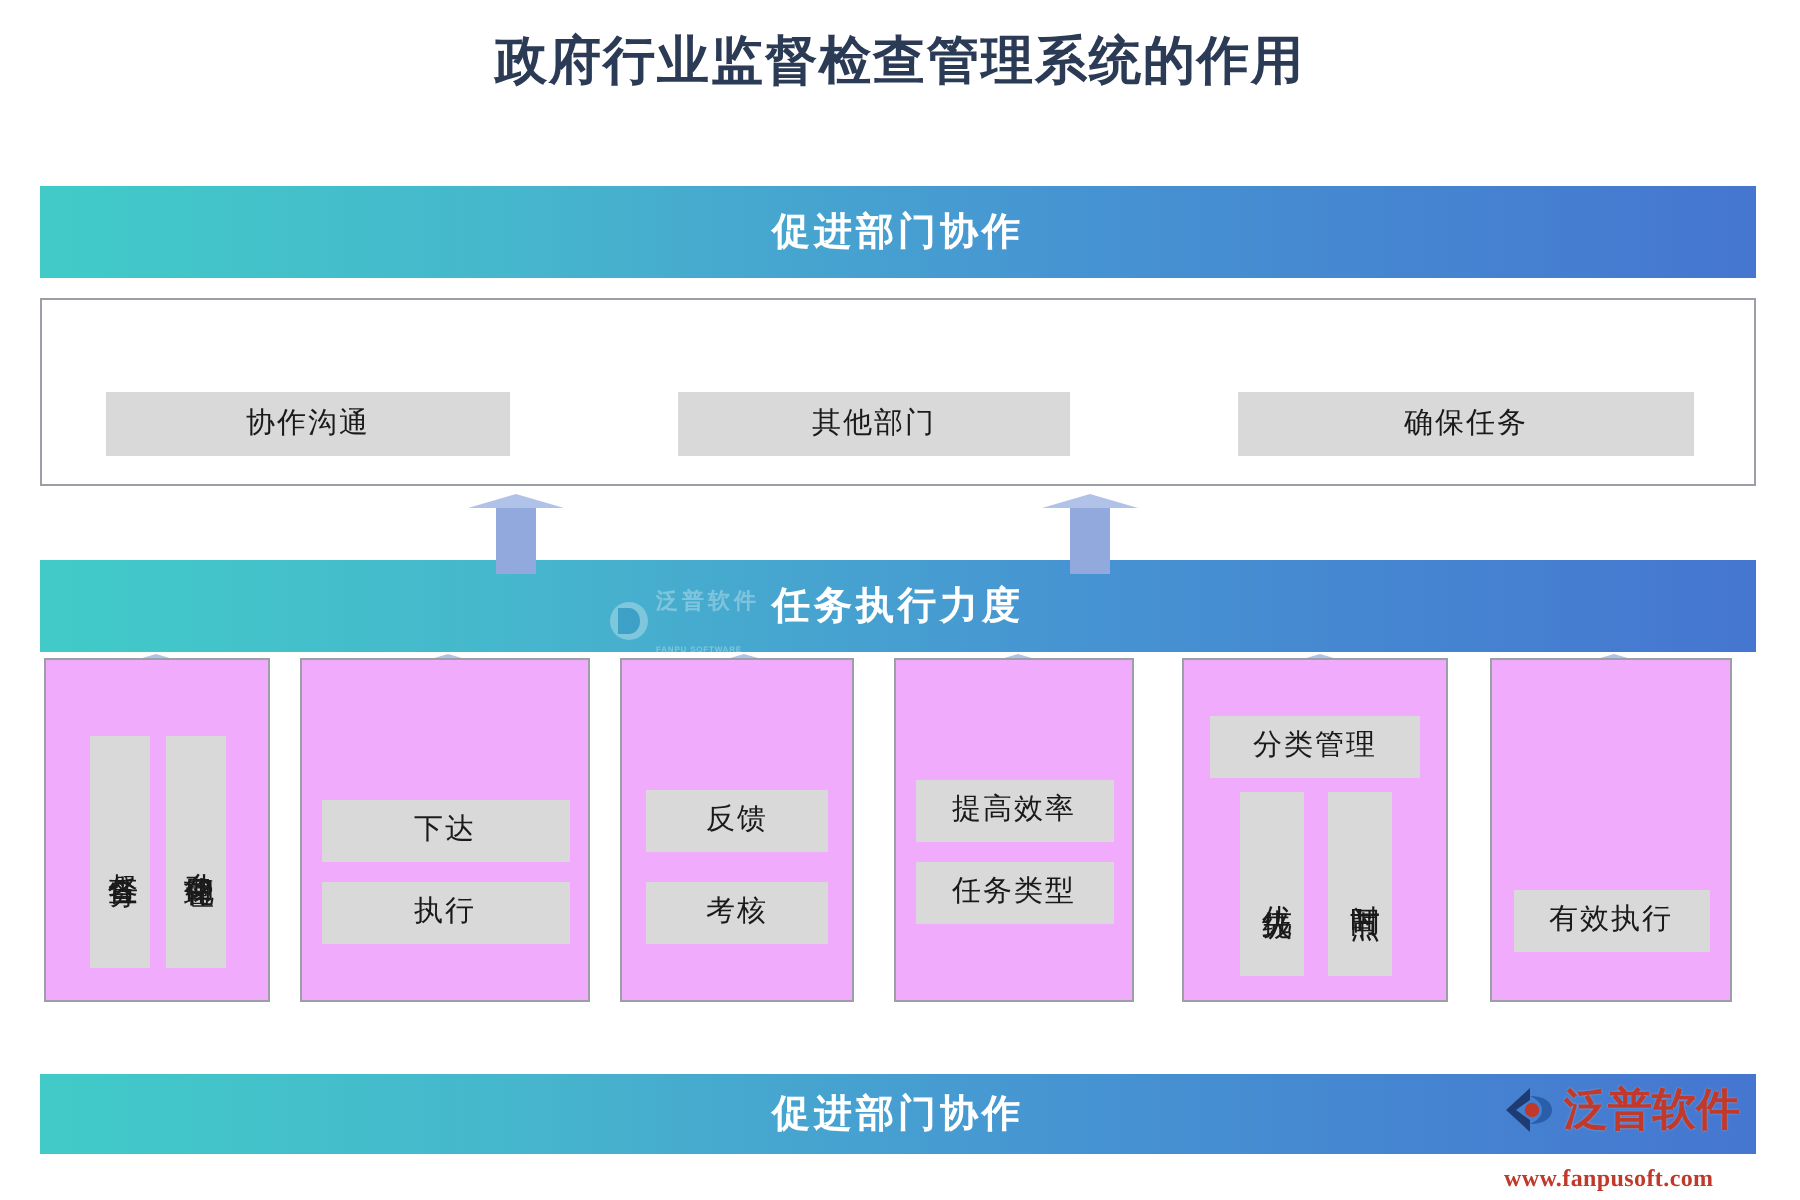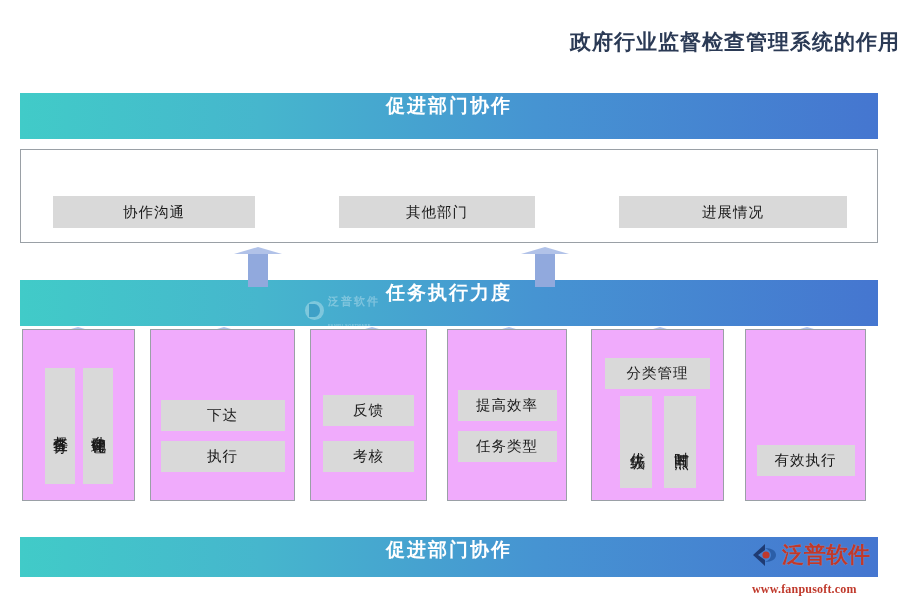--- a/index.html
+++ b/index.html
@@ -17,41 +17,42 @@
   #stage {
     position: relative;
     width: 900px;
     height: 600px;
   }
 
   
   .page-title {
     position: absolute;
     left: 0;
-    top: 24px;
+    top: 12px;
     width: 900px;
-    text-align: right;
-    font-size: 21px;
+    text-align: center;
+    font-size: 26px;
     font-weight: bold;
     color: #2b3a55;
     letter-spacing: 1px;
     line-height: 36px;
   }
 
   
   .banner {
     position: absolute;
     left: 20px;
     width: 858px;
     background: linear-gradient(90deg, #41cbc8 0%, #46b6cd 28%, #4694d2 60%, #4576d0 100%);
     color: #ffffff;
     font-size: 19px;
     font-weight: bold;
     letter-spacing: 2px;
     display: flex;
+    align-items: center;
     justify-content: center;
     box-sizing: border-box;
   }
   #banner-top    { top: 93px;  height: 46px; }
   #banner-middle { top: 280px; height: 46px; }
   #banner-bottom { top: 537px; height: 40px; }
 
   .banner-label { position: relative; z-index: 3; }
 
   
@@ -290,21 +291,21 @@
   <div class="page-title">政府行业监督检查管理系统的作用</div>
 
   <div class="banner" id="banner-top">
     <span class="banner-label">促进部门协作</span>
   </div>
 
   <div class="panel">
     <div class="panel-row">
       <div class="gray-chip" id="chip-xiezuo">协作沟通</div>
       <div class="gray-chip" id="chip-qita">其他部门</div>
-      <div class="gray-chip" id="chip-jinzhan">进展情况</div>
+      <div class="gray-chip" id="chip-jinzhan">确保任务</div>
     </div>
   </div>
 
   <div class="arrow-up" id="arrow-p1">
     <div class="head"></div>
     <div class="shaft"></div>
   </div>
   <div class="arrow-up" id="arrow-p2">
     <div class="head"></div>
     <div class="shaft"></div>

